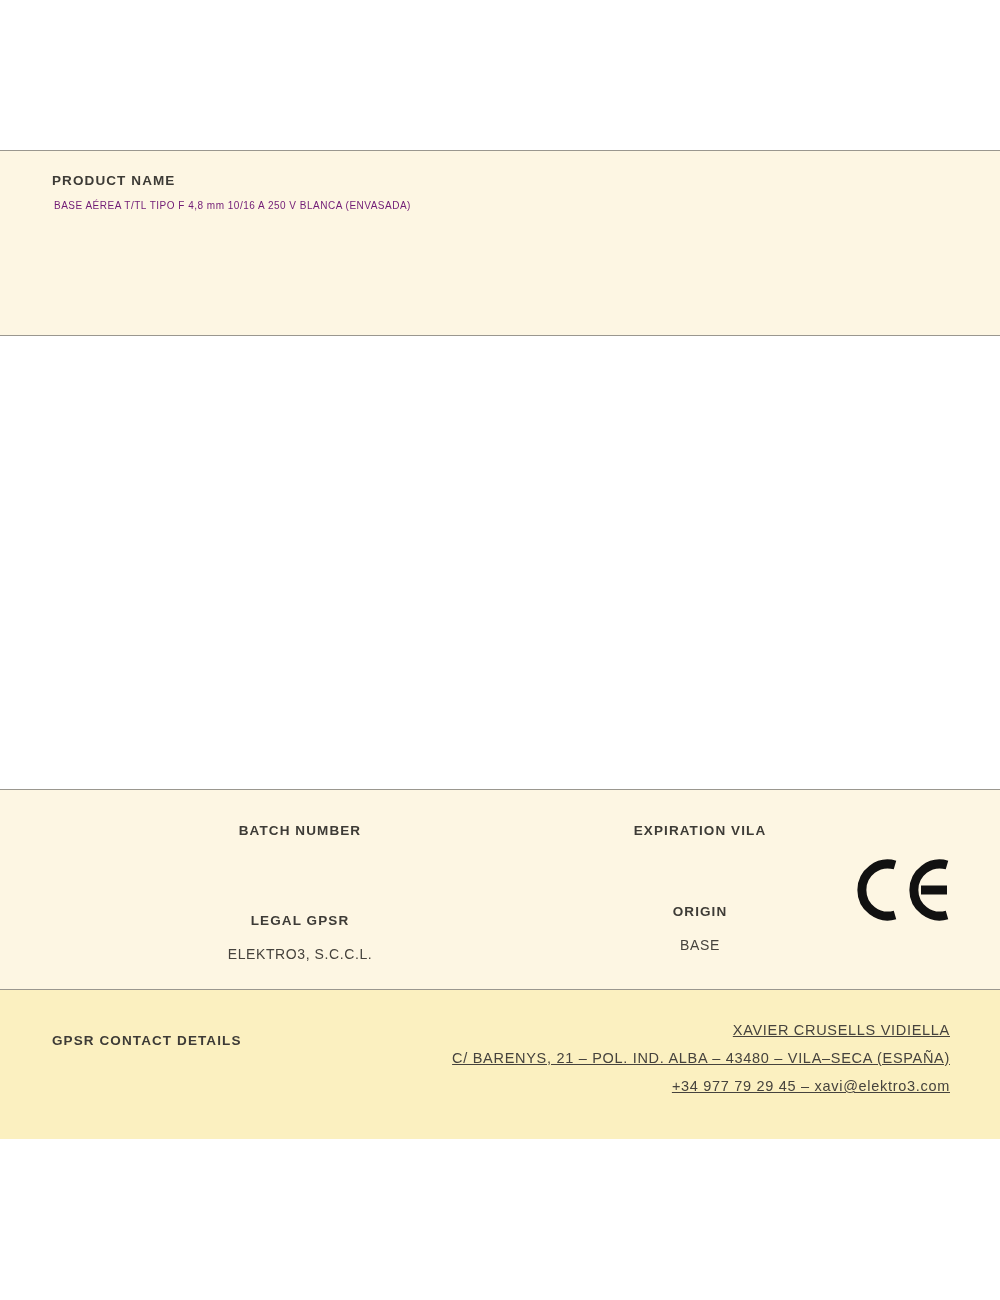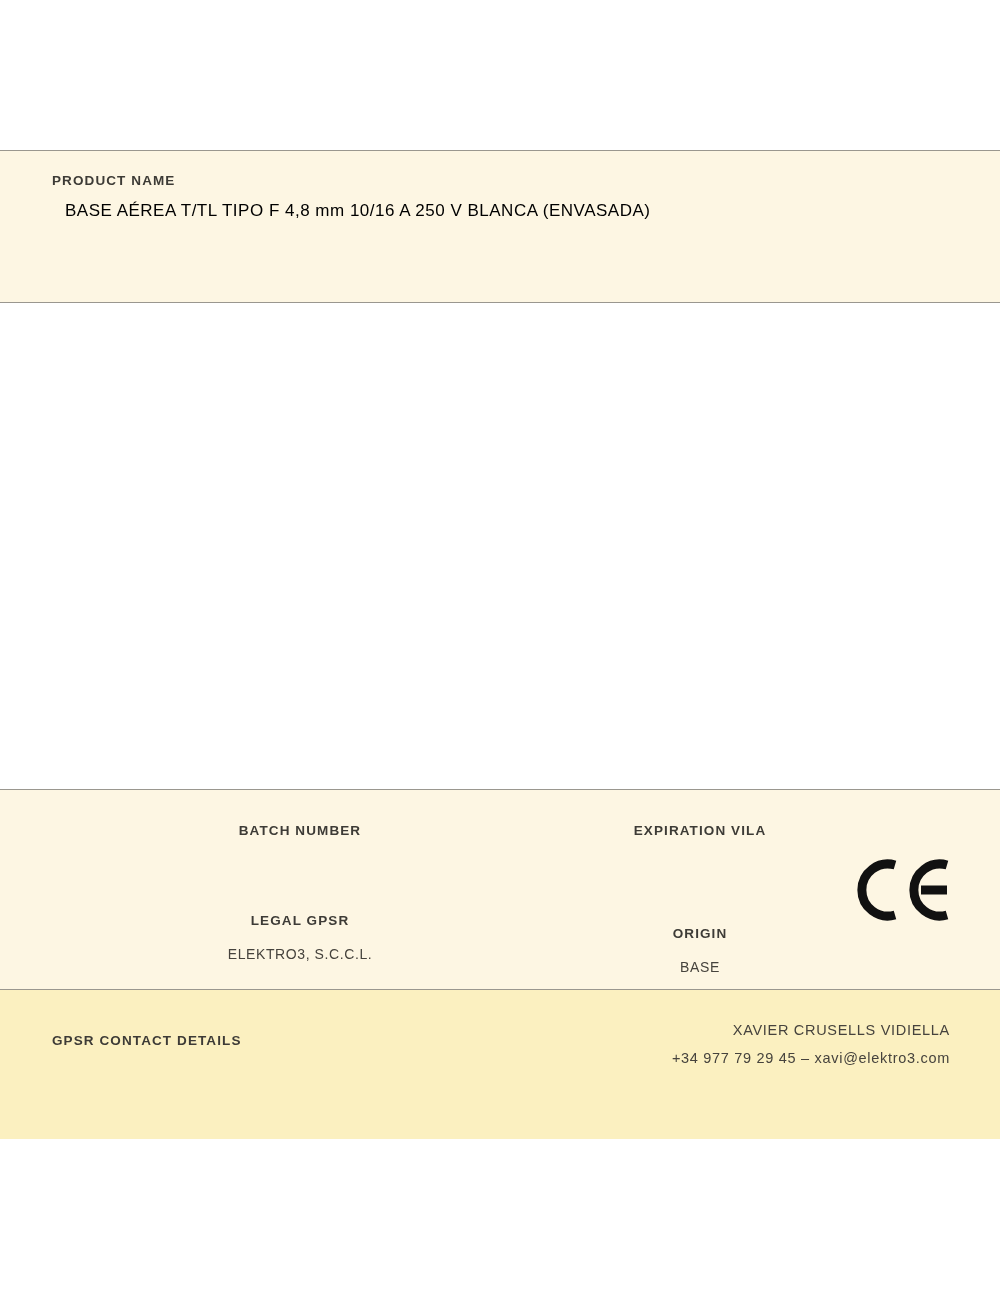--- a/index.html
+++ b/index.html
@@ -20,41 +20,41 @@
     position: absolute;
     inset: 0;
   }
 
   
   .band-top {
     position: absolute;
     left: 0;
     top: 150px;
     width: 1000px;
-    height: 153px;
+    height: 186px;
     background: #fdf6e3;
     border-top: 1px solid #9a978f;
     border-bottom: 1px solid #9a978f;
     box-sizing: border-box;
   }
   .band-top .inner {
     padding: 22px 52px 0 52px;
   }
   .field-label {
     font-size: 13.5px;
     font-weight: bold;
     letter-spacing: 1.1px;
     color: #3d3b36;
     margin: 0 0 12px 0;
   }
   .field-value {
-    font-size: 17px;
+    font-size: 10px;
     letter-spacing: 0.5px;
-    color: #000000;
-    margin: 13px;
+    color: #701a75;
+    margin: 2px;
   }
   .spacer-22 { height: 30px; }
 
   
   .band-blank {
     position: absolute;
     left: 0;
     top: 336px;
     width: 1000px;
     height: 453px;
@@ -94,21 +94,21 @@
   .cell .val {
     font-size: 14px;
     letter-spacing: 0.6px;
     color: #46433d;
     margin: 0;
     white-space: nowrap;
   }
   .c-batch  { left: 150px; top: 33px; width: 300px; }
   .c-exp    { left: 550px; top: 33px; width: 300px; }
   .c-legal  { left: 150px; top: 123px; width: 300px; }
-  .c-origin { left: 550px; top: 136px; width: 300px; }
+  .c-origin { left: 550px; top: 114px; width: 300px; }
 
   .ce-mark {
     position: absolute;
     left: 855px;
     top: 855px;
     width: 100px;
     height: 70px;
   }
 
   
@@ -136,20 +136,21 @@
     position: absolute;
     right: 50px;
     top: 32px;
     text-align: right;
   }
   .gpsr-lines p {
     margin: 0 0 12px 0;
     font-size: 14.5px;
     letter-spacing: 0.7px;
     color: #46433d;
+    text-decoration: underline;
   }
   .gpsr-lines p:last-child { margin-bottom: 12px; }
 
   .band-bottom-white {
     position: absolute;
     left: 0;
     top: 1139px;
     width: 1000px;
     height: 161px;
     background: #ffffff;
@@ -196,18 +197,19 @@
       <path d="M40 10 A26 26 0 1 0 40 60" fill="none" stroke="#111111" stroke-width="9"></path>
       <path d="M92 10 A26 26 0 1 0 92 60" fill="none" stroke="#111111" stroke-width="9"></path>
       <rect x="66" y="30.5" width="26" height="9" fill="#111111"></rect>
     </svg>
   </div>
 
   <div class="band-gpsr">
     <div class="gpsr-label">GPSR CONTACT DETAILS</div>
     <div class="gpsr-lines">
       <p>XAVIER CRUSELLS VIDIELLA</p>
+      <p>C/ BARENYS, 21 – POL. IND. ALBA – 43480 – VILA–SECA (ESPAÑA)</p>
       <p>+34 977 79 29 45 –  xavi@elektro3.com</p>
     </div>
   </div>
 
   <div class="band-bottom-white"></div>
 </div>
 
 </body></html>

